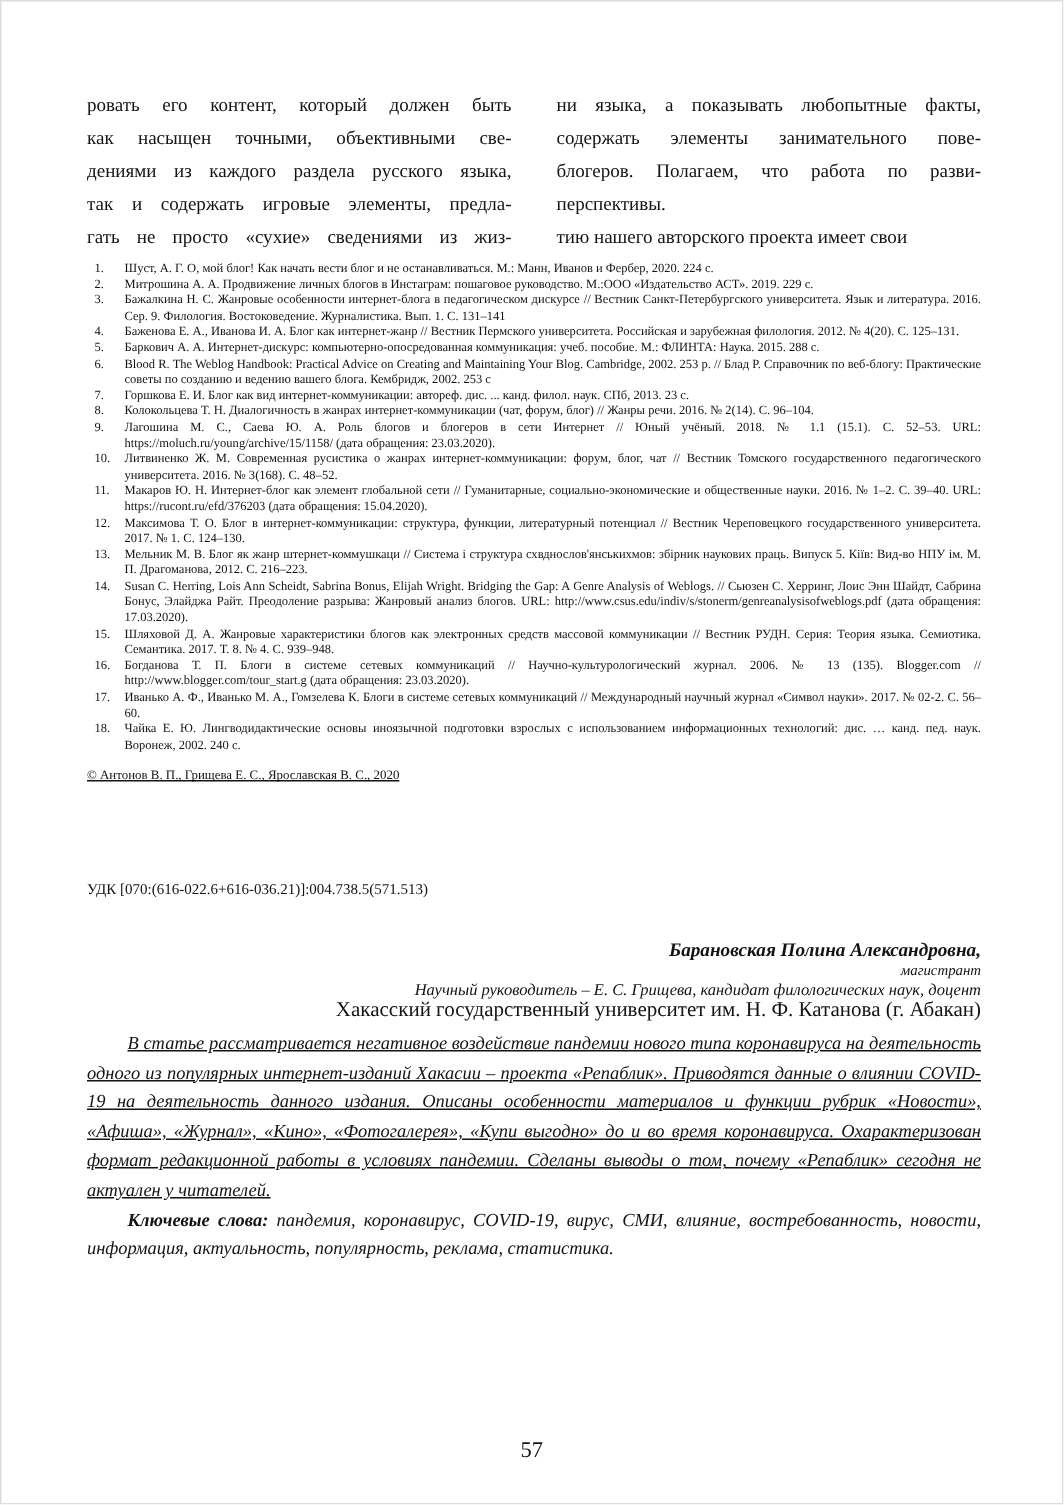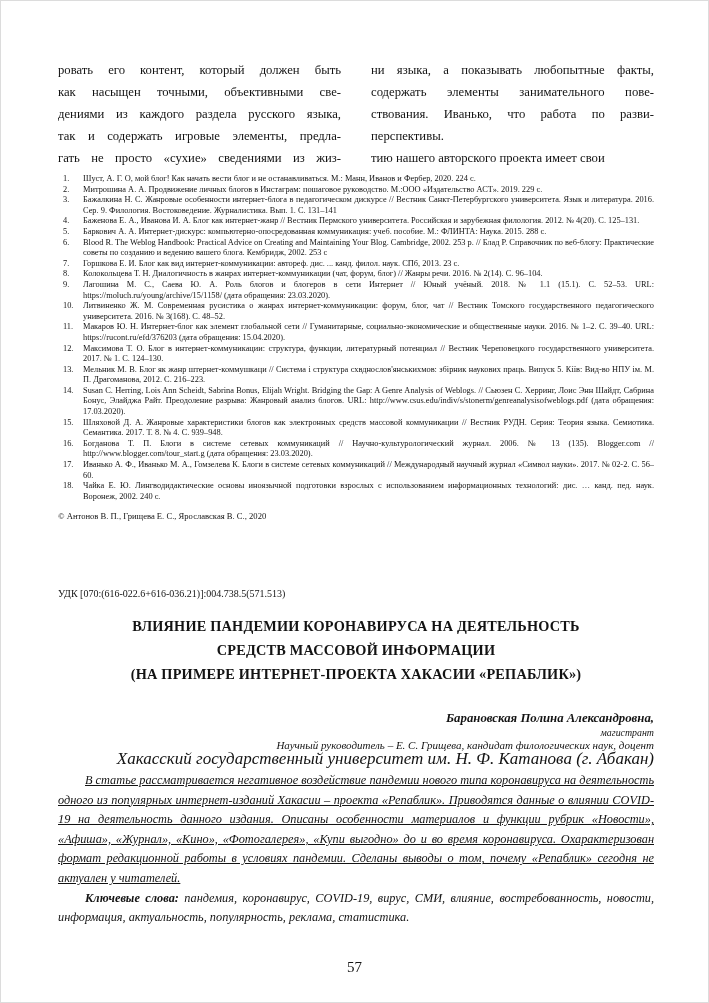--- a/index.html
+++ b/index.html
@@ -32,31 +32,31 @@
     font-size:8.35px; line-height:10.6px;
   }
   .bib-list li {
     counter-increment:bib;
     position:relative;
     padding-left:25px;
     text-align:justify;
     word-break:break-word;
   }
   .bib-list li::before { content:counter(bib) "."; position:absolute; left:5px; }
-  .copyright { margin-top:9px; font-size:8.6px; line-height:10.6px; }
+  .copyright { margin-top:9px; font-size:8.6px; line-height:10.6px;text-decoration:underline; }
 
   
   .udc { margin-top:64px; font-size:10px; line-height:15px; }
   .title { margin-top:13px; }
   .title div { text-align:center; font-weight:bold; font-size:14.3px; line-height:24px; letter-spacing:0.2px; }
   .author-block { margin-top:24px; text-align:right; }
   .author-name { font-weight:bold; font-style:italic; font-size:12.8px; line-height:17px; }
   .author-role { font-style:italic; font-size:9.9px; line-height:12px; }
   .supervisor { font-style:italic; font-size:11px; line-height:13px; }
-  .affiliation { font-size:17px; line-height:13px;font-style:italic; }
+  .affiliation { font-size:14px; line-height:13px; }
 
   
   .abstract, .keywords {
     font-style:italic; font-size:12.3px; line-height:19.6px;
     text-align:justify; text-indent:27px; margin:0;
   }
   .abstract { margin-top:6px;text-decoration:underline; }
   .keywords-label { font-weight:bold; }
 
   .page-number {
@@ -75,21 +75,21 @@
     <div>ровать его контент, который должен быть</div>
         <div>как насыщен точными, объективными све-</div>
         <div>дениями из каждого раздела русского языка,</div>
         <div>так и содержать игровые элементы, предла-</div>
         <div>гать не просто «сухие» сведениями из жиз-</div>
       </div>
     <div class="col col-right">
 
     <div>ни языка, а показывать любопытные факты,</div>
         <div>содержать элементы занимательного пове-</div>
-        <div>ствования. Иванько, что работа по разви-</div>
+        <div>блогеров. Полагаем, что работа по разви-</div>
         <div>перспективы.</div>
         <div>тию нашего авторского проекта имеет свои</div>
       </div>
   </div>
 
 
   <ol class="bib-list">
 
   <li>Шуст, А. Г. О, мой блог! Как начать вести блог и не останавливаться. М.: Манн, Иванов и Фербер, 2020. 224 с.</li>
       <li>Митрошина А. А. Продвижение личных блогов в Инстаграм: пошаговое руководство. М.:ООО «Издательство АСТ». 2019. 229 с.</li>
@@ -108,26 +108,20 @@
       <li>Шляховой Д. А. Жанровые характеристики блогов как электронных средств массовой коммуникации // Вестник РУДН. Серия: Теория языка. Семиотика. Семантика. 2017. Т. 8. № 4. С. 939–948.</li>
       <li>Богданова Т. П. Блоги в системе сетевых коммуникаций // Научно-культурологический журнал. 2006. № 13 (135). Blogger.com // http://www.blogger.com/tour_start.g (дата обращения: 23.03.2020).</li>
       <li>Иванько А. Ф., Иванько М. А., Гомзелева К. Блоги в системе сетевых коммуникаций // Международный научный журнал «Символ науки». 2017. № 02-2. С. 56–60.</li>
       <li>Чайка Е. Ю. Лингводидактические основы иноязычной подготовки взрослых с использованием информационных технологий: дис. … канд. пед. наук. Воронеж, 2002. 240 с.</li>
     </ol>
 
   <div class="copyright">© Антонов В. П., Грищева Е. С., Ярославская В. С., 2020</div>
 
   <div class="udc">УДК [070:(616-022.6+616-036.21)]:004.738.5(571.513)</div>
 
-  <div class="title">
-
-  <div>ВЛИЯНИЕ ПАНДЕМИИ КОРОНАВИРУСА НА ДЕЯТЕЛЬНОСТЬ</div>
-      <div>СРЕДСТВ МАССОВОЙ ИНФОРМАЦИИ</div>
-      <div>(НА ПРИМЕРЕ ИНТЕРНЕТ-ПРОЕКТА ХАКАСИИ «РЕПАБЛИК»)</div>
-    </div>
 
   <div class="author-block">
     <div class="author-name">Барановская Полина Александровна,</div>
     <div class="author-role">магистрант</div>
     <div class="supervisor">Научный руководитель – Е. С. Грищева, кандидат филологических наук, доцент</div>
     <div class="affiliation">Хакасский государственный университет им. Н. Ф. Катанова (г. Абакан)</div>
   </div>
 
   <p class="abstract">В статье рассматривается негативное воздействие пандемии нового типа коронавируса на деятельность одного из популярных интернет-изданий Хакасии – проекта «Репаблик». Приводятся данные о влиянии COVID-19 на деятельность данного издания. Описаны особенности материалов и функции рубрик «Новости», «Афиша», «Журнал», «Кино», «Фотогалерея», «Купи выгодно» до и во время коронавируса. Охарактеризован формат редакционной работы в условиях пандемии. Сделаны выводы о том, почему «Репаблик» сегодня не актуален у читателей.</p>
 

